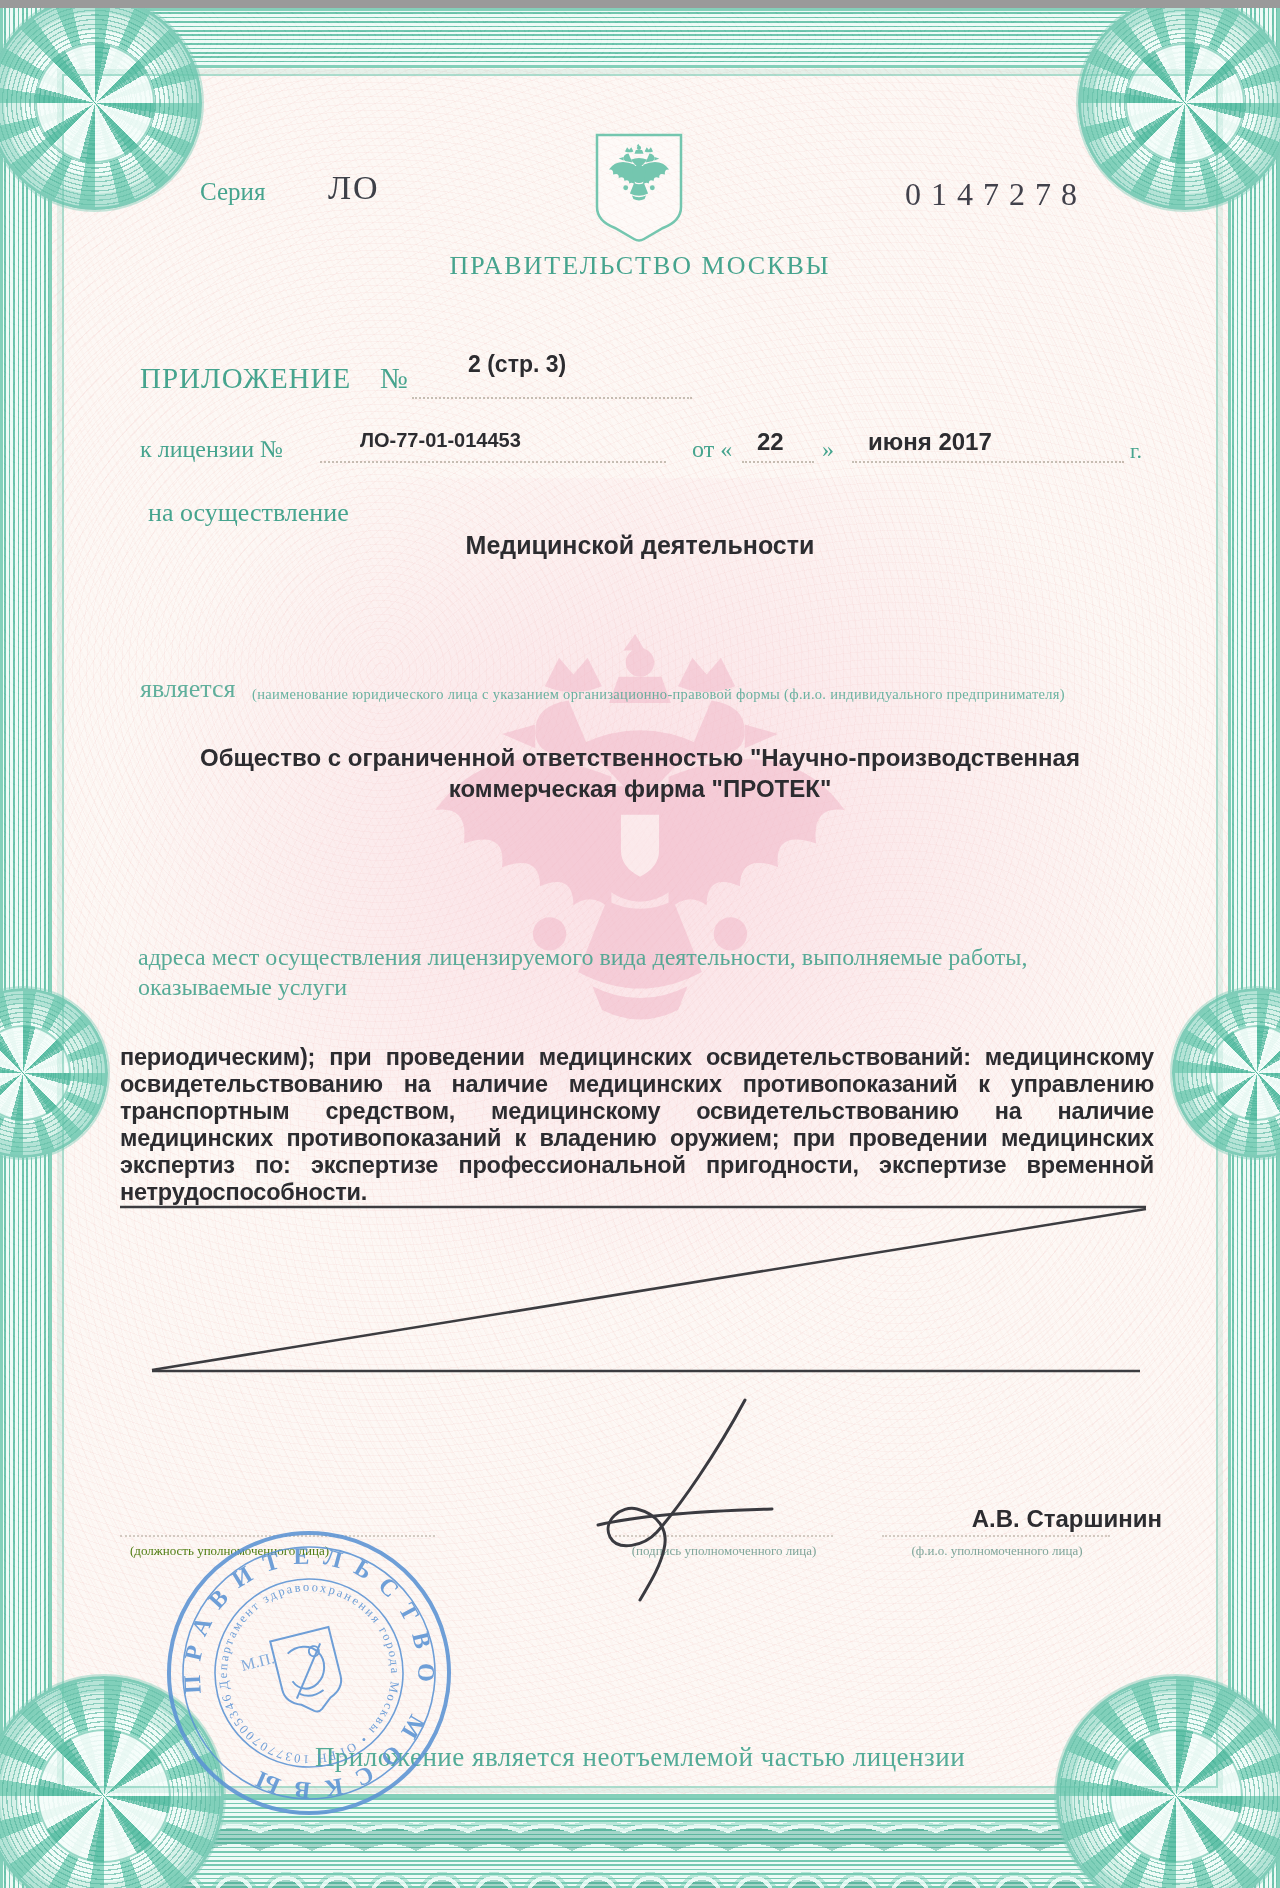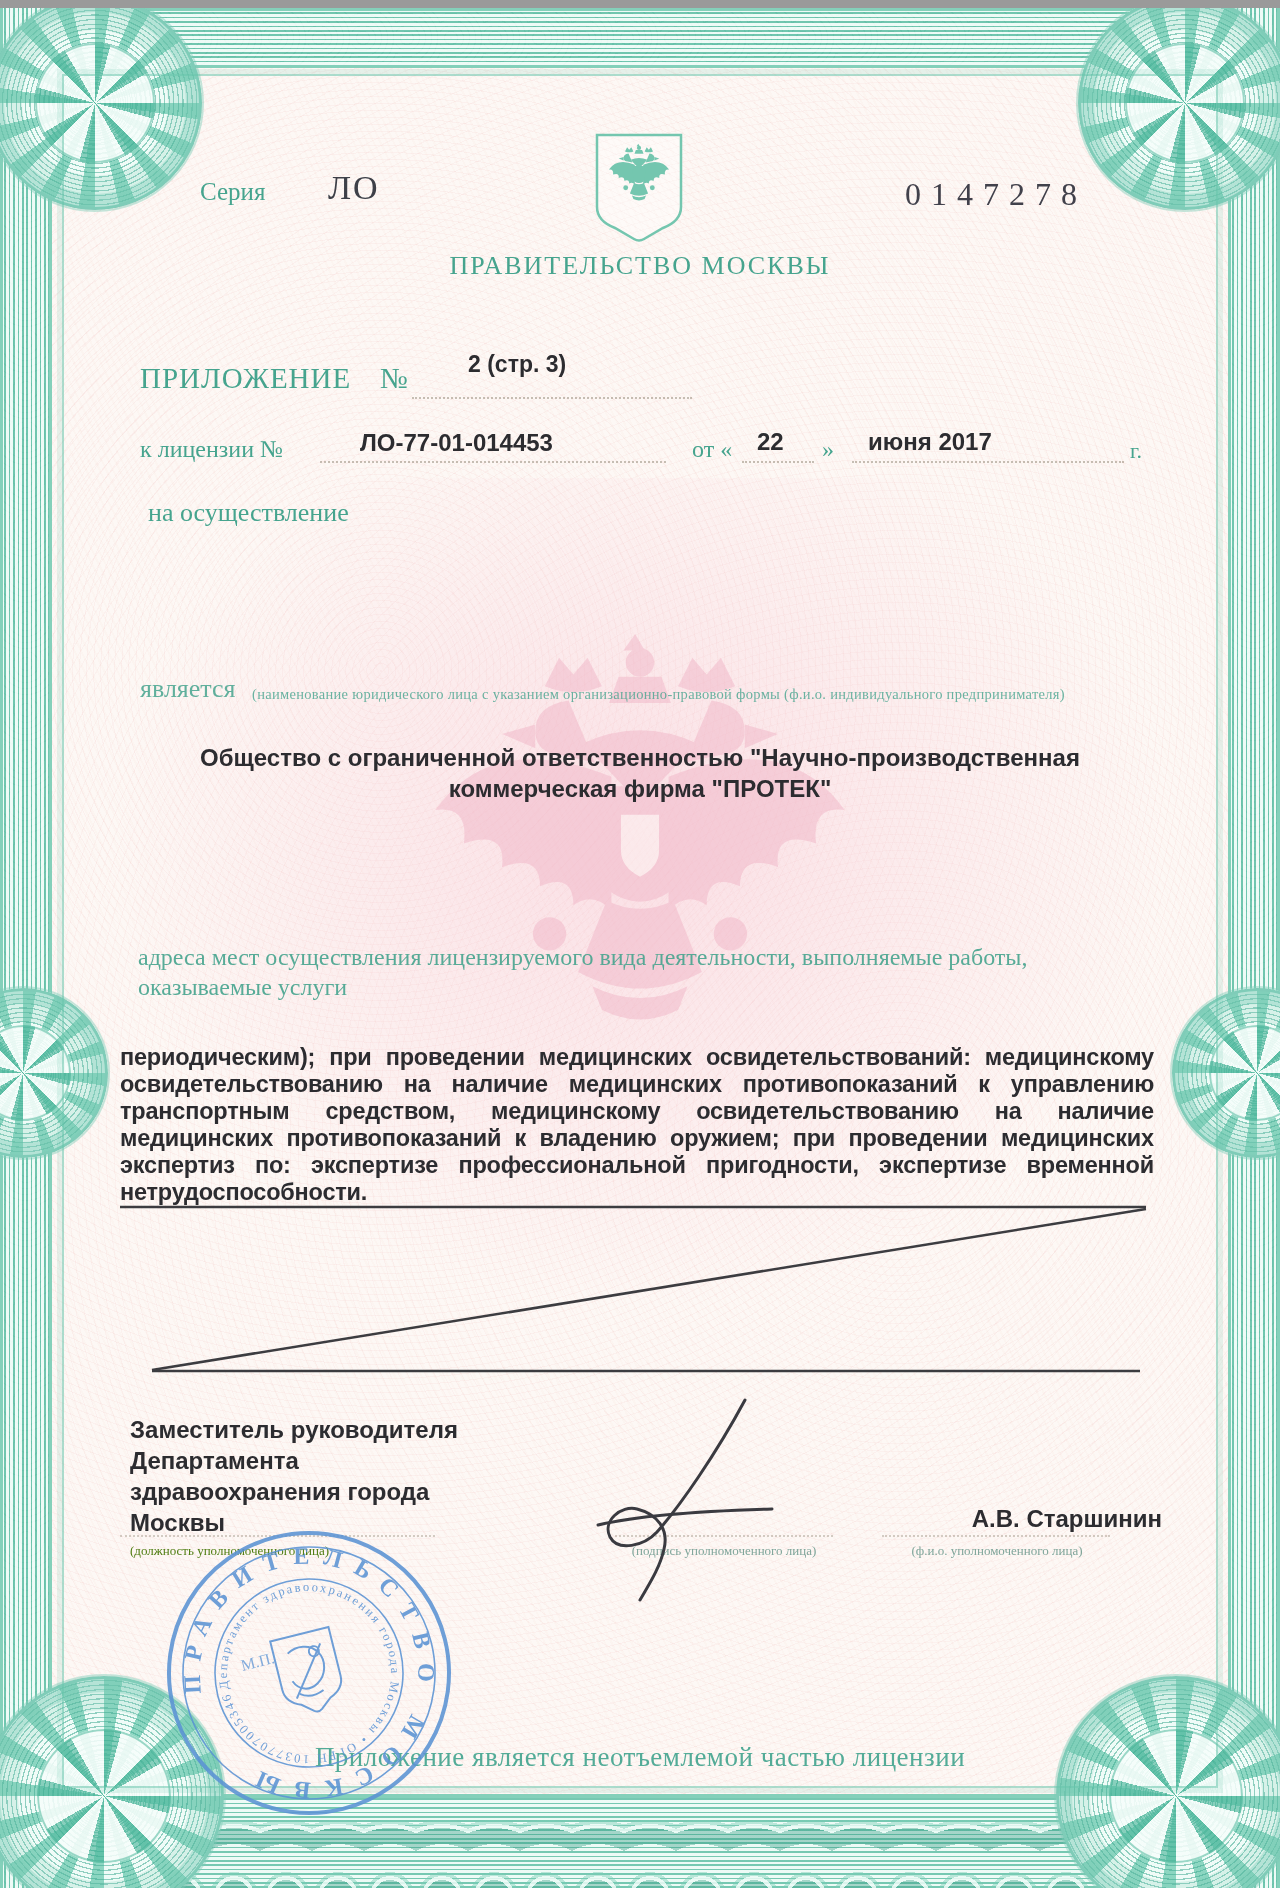--- a/index.html
+++ b/index.html
@@ -158,31 +158,32 @@
   <div class="abs z2" style="left:905px; top:168px; font-size:32px; letter-spacing:10px; color:#41414b; font-family:'Liberation Serif',serif;">0147278</div>
 
   <div class="abs teal centered z2" style="top:243px; font-size:26px; letter-spacing:2px;">ПРАВИТЕЛЬСТВО МОСКВЫ</div>
 
   <div class="abs teal z2" style="left:140px; top:354px; font-size:29px; letter-spacing:1px;">ПРИЛОЖЕНИЕ</div>
   <div class="abs teal z2" style="left:380px; top:354px; font-size:29px;">№</div>
   <div class="abs ink z2" style="left:468px; top:343px; font-size:23px;">2 (стр. 3)</div>
   <div class="dotted z2" style="left:412px; top:389px; width:280px;"></div>
 
   <div class="abs teal z2" style="left:140px; top:428px; font-size:24px;">к лицензии №</div>
-  <div class="abs ink z2" style="left:360px; top:421px; font-size:24px;">ЛО-77-01-014453</div>
+  <div class="abs ink z2" style="left:360px; top:421px; font-size:20px;">ЛО-77-01-014453</div>
   <div class="dotted z2" style="left:320px; top:453px; width:346px;"></div>
   <div class="abs teal z2" style="left:692px; top:428px; font-size:24px;">от «</div>
   <div class="abs ink z2" style="left:757px; top:420px; font-size:24px;">22</div>
   <div class="dotted z2" style="left:742px; top:453px; width:72px;"></div>
   <div class="abs teal z2" style="left:822px; top:428px; font-size:24px;">»</div>
   <div class="abs ink z2" style="left:868px; top:420px; font-size:24px;">июня 2017</div>
   <div class="dotted z2" style="left:852px; top:453px; width:272px;"></div>
   <div class="abs teal z2" style="left:1130px; top:430px; font-size:22px;">г.</div>
 
   <div class="abs teal z2" style="left:148px; top:490px; font-size:26px;">на осуществление</div>
+  <div class="abs ink centered z2" style="top:523px; font-size:25px;">Медицинской деятельности</div>
 
   <div class="abs teal z2" style="left:140px; top:666px; font-size:26px; opacity:.85;">является</div>
   <div class="abs teal z2" style="left:252px; top:678px; font-size:14.5px; opacity:.8; letter-spacing:.3px;">(наименование юридического лица с указанием организационно-правовой формы  (ф.и.о. индивидуального предпринимателя)</div>
   <div class="abs ink z2" style="left:170px; width:940px; top:734px; font-size:24px; line-height:31px; text-align:center;">Общество с ограниченной ответственностью "Научно-производственная коммерческая фирма "ПРОТЕК"</div>
 
   <div class="abs teal z2" style="left:138px; top:936px; font-size:24px; opacity:.9;">адреса мест осуществления лицензируемого вида деятельности, выполняемые работы,</div>
   <div class="abs teal z2" style="left:138px; top:966px; font-size:24px; opacity:.9;">оказываемые услуги</div>
 
   <div class="abs ink z2" style="left:120px; width:1034px; top:1036px; font-size:23.5px; line-height:27px; text-align:justify; letter-spacing:-.2px;">периодическим); при проведении медицинских освидетельствований: медицинскому освидетельствованию на наличие медицинских противопоказаний к управлению транспортным средством, медицинскому освидетельствованию на наличие медицинских противопоказаний к владению оружием; при проведении медицинских экспертиз по: экспертизе профессиональной пригодности, экспертизе временной нетрудоспособности.</div>
 
@@ -191,24 +192,20 @@
       <line x1="120" y1="1199" x2="1146" y2="1199"></line>
       <line x1="1146" y1="1201" x2="152" y2="1362"></line>
       <line x1="152" y1="1363" x2="1140" y2="1363"></line>
     </g>
     <g stroke="#3a3a40" stroke-width="3" fill="none" stroke-linecap="round">
       <path d="M745,1392 C716,1446 680,1498 657,1524 C644,1538 618,1544 610,1529 C602,1513 621,1497 637,1501 C657,1506 669,1521 664,1541 C660,1560 648,1578 640,1592"></path>
       <path d="M598,1517 C640,1507 700,1503 772,1501"></path>
     </g>
   </svg>
 
-  <div class="abs ink z2" style="left:130px; top:1406px; font-size:24px; line-height:31px; white-space:pre-line;">Заместитель руководителя
-Департамента
-здравоохранения города
-Москвы</div>
   <div class="abs ink z2" style="left:900px; width:262px; top:1497px; font-size:24px; text-align:right;">А.В. Старшинин</div>
 
   <div class="dotted z2" style="left:120px; top:1527px; width:315px; border-bottom-color:rgba(160,150,135,.45);"></div>
   <div class="dotted z2" style="left:615px; top:1527px; width:218px; border-bottom-color:rgba(160,150,135,.45);"></div>
   <div class="dotted z2" style="left:882px; top:1527px; width:228px; border-bottom-color:rgba(160,150,135,.45);"></div>
 
   <div class="abs z2" style="left:130px; width:295px; top:1535px; font-size:13px; text-align:left; color:#4d7c0f; font-family:'Liberation Serif',serif;">(должность уполномоченного лица)</div>
   <div class="abs z2" style="left:602px; width:244px; top:1535px; font-size:13px; text-align:center; color:#7fa59a; font-family:'Liberation Serif',serif;">(подпись уполномоченного лица)</div>
   <div class="abs z2" style="left:868px; width:258px; top:1535px; font-size:13px; text-align:center; color:#7fa59a; font-family:'Liberation Serif',serif;">(ф.и.о. уполномоченного лица)</div>
 

